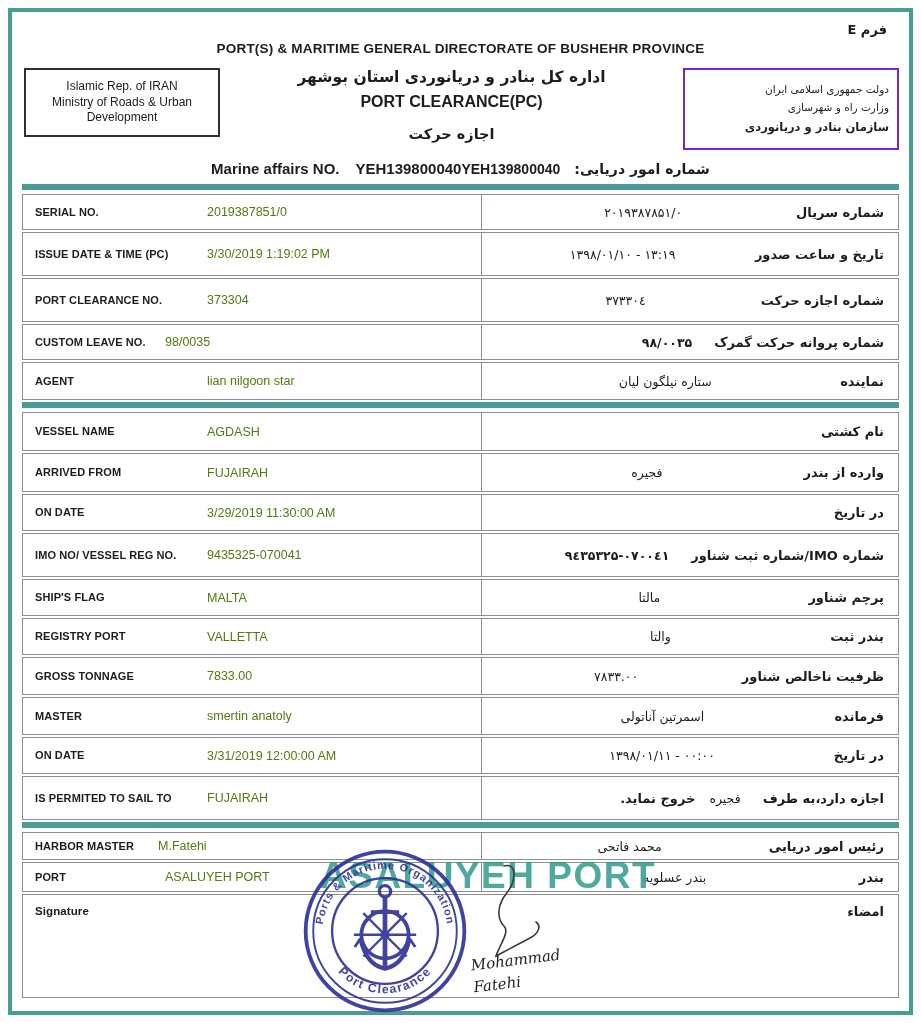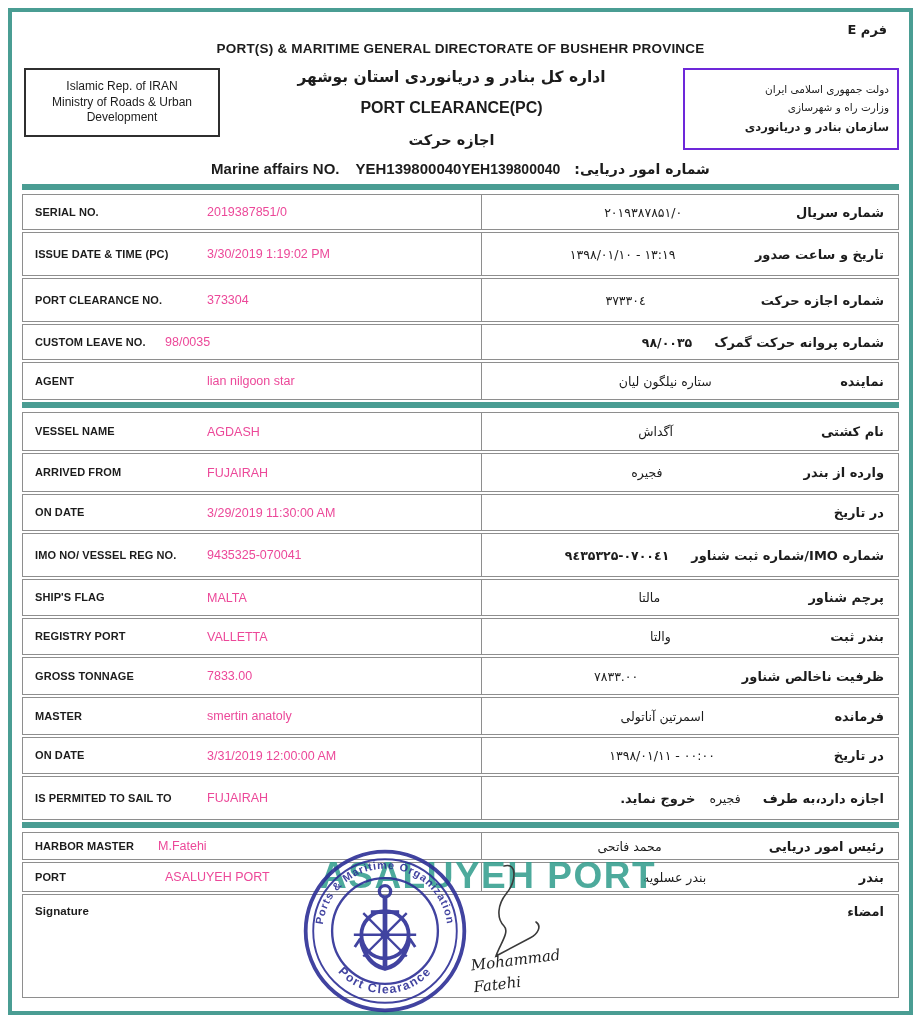--- a/index.html
+++ b/index.html
@@ -17,35 +17,35 @@
   }
   .frame{position:absolute;inset:8px;border:4px solid var(--teal-border);padding:2px 10px 6px;overflow:hidden;}
 
   
   .form-label{direction:rtl;text-align:right;font-family:"DejaVu Sans",sans-serif;font-weight:bold;font-size:13px;padding:8px 12px 0 0;}
   .top-title{text-align:center;font-weight:bold;font-size:13.5px;letter-spacing:.2px;margin-top:4px;}
   .hdr{display:flex;justify-content:space-between;align-items:flex-start;margin-top:12px;}
   .box-left{width:196px;border:2px solid #2f2f2f;text-align:center;font-size:12px;line-height:1.3;padding:9px 4px;margin-left:2px;min-height:64px;}
   .center-titles{flex:1;text-align:center;padding:0 8px;}
   .ct-fa{font-family:"DejaVu Sans",sans-serif;font-weight:bold;font-size:15.5px;}
-  .ct-en{font-weight:bold;font-size:16px;margin-top:13px;}
+  .ct-en{font-weight:bold;font-size:16px;margin-top:7px;}
   .ct-sub{font-family:"DejaVu Sans",sans-serif;font-weight:bold;font-size:14.5px;margin-top:15px;}
   .box-right{width:216px;border:2px solid #6d28d9;direction:rtl;font-family:"DejaVu Sans",sans-serif;font-size:10.5px;line-height:1.75;padding:10px 8px;min-height:82px;}
   .box-right .b3{font-weight:bold;font-size:11.5px;}
   .marine{display:flex;justify-content:center;align-items:center;margin:10px 2px 7px;}
   .marine-en{font-weight:bold;font-size:15px;display:flex;gap:16px;align-items:baseline;}
   .marine-fa{direction:rtl;font-family:"DejaVu Sans",sans-serif;font-weight:bold;font-size:14px;display:flex;gap:14px;align-items:center;}
   .marine-fa .val{font-family:"Liberation Sans",sans-serif;direction:ltr;unicode-bidi:isolate;font-size:14px;}
 
   
   .tealbar{height:6px;background:var(--teal-border);margin:2px 0 4px;}
   .trow{display:flex;align-items:stretch;border:1.5px solid var(--line-gray);margin-bottom:2px;}
   .cell-en{width:52.5%;display:flex;align-items:center;padding:2px 8px 2px 12px;border-right:1.5px solid var(--line-gray);}
   .len{width:172px;flex:none;font-weight:bold;font-size:11px;line-height:1.35;letter-spacing:.1px;}
-  .lev{font-size:12.5px;color:#ec4899;}
+  .lev{font-size:12.5px;color:#4d7c0f;}
   .cell-fa{flex:1;direction:rtl;display:flex;align-items:center;padding:2px 14px 2px 8px;font-family:"DejaVu Sans",sans-serif;}
   .lfa{flex:none;font-weight:bold;font-size:13px;}
   .vfa{flex:1;text-align:center;font-size:12.5px;}
   .num{direction:ltr;unicode-bidi:isolate;}
   .trow.inline .vfa{flex:none;margin-right:22px;text-align:right;}
   .trow.vbold .vfa{font-weight:bold;}
   .sfx{font-weight:bold;font-size:13px;margin-right:14px;}
   .sig-row .cell-en{border-right:none;align-items:flex-start;padding-top:9px;}
   .sig-row .cell-fa{align-items:flex-start;padding-top:9px;}
   .sig-row .len{font-size:11.5px;}
@@ -153,21 +153,20 @@
 
   <div class="tealbar"></div>
 
   <div class="trow" style="min-height:39px">
     <div class="cell-en">
       <span class="len">VESSEL NAME</span>
       <span class="lev">AGDASH</span>
     </div>
     <div class="cell-fa">
       <span class="lfa">نام کشتی</span>
-      <span class="vfa">آگداش</span>
     </div>
   </div>
 
   <div class="trow" style="min-height:39px">
     <div class="cell-en">
       <span class="len">ARRIVED FROM</span>
       <span class="lev">FUJAIRAH</span>
     </div>
     <div class="cell-fa">
       <span class="lfa">وارده از بندر</span>

